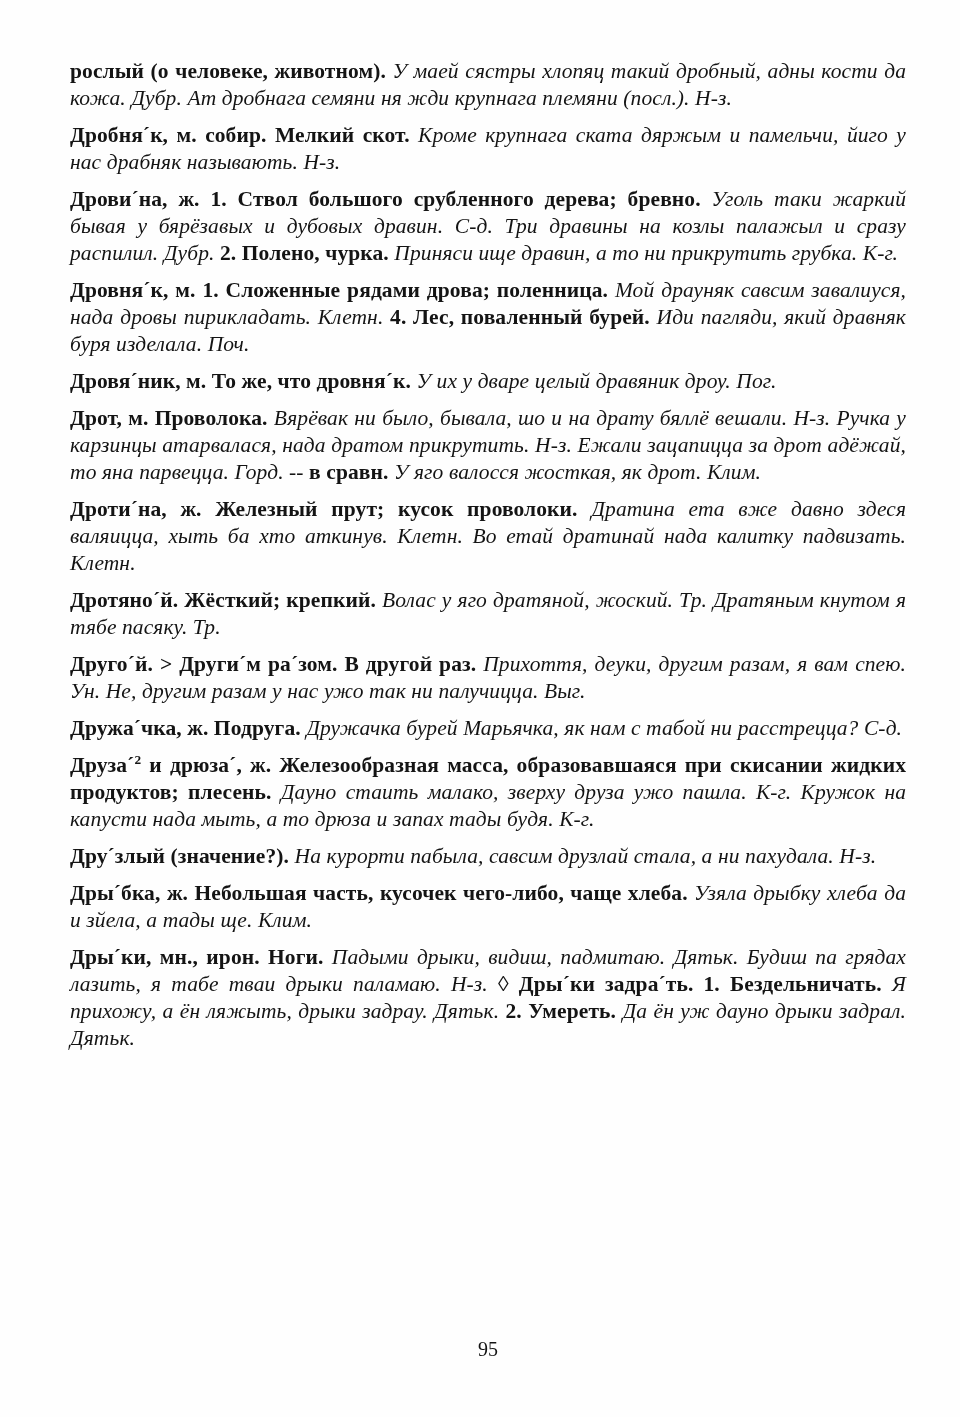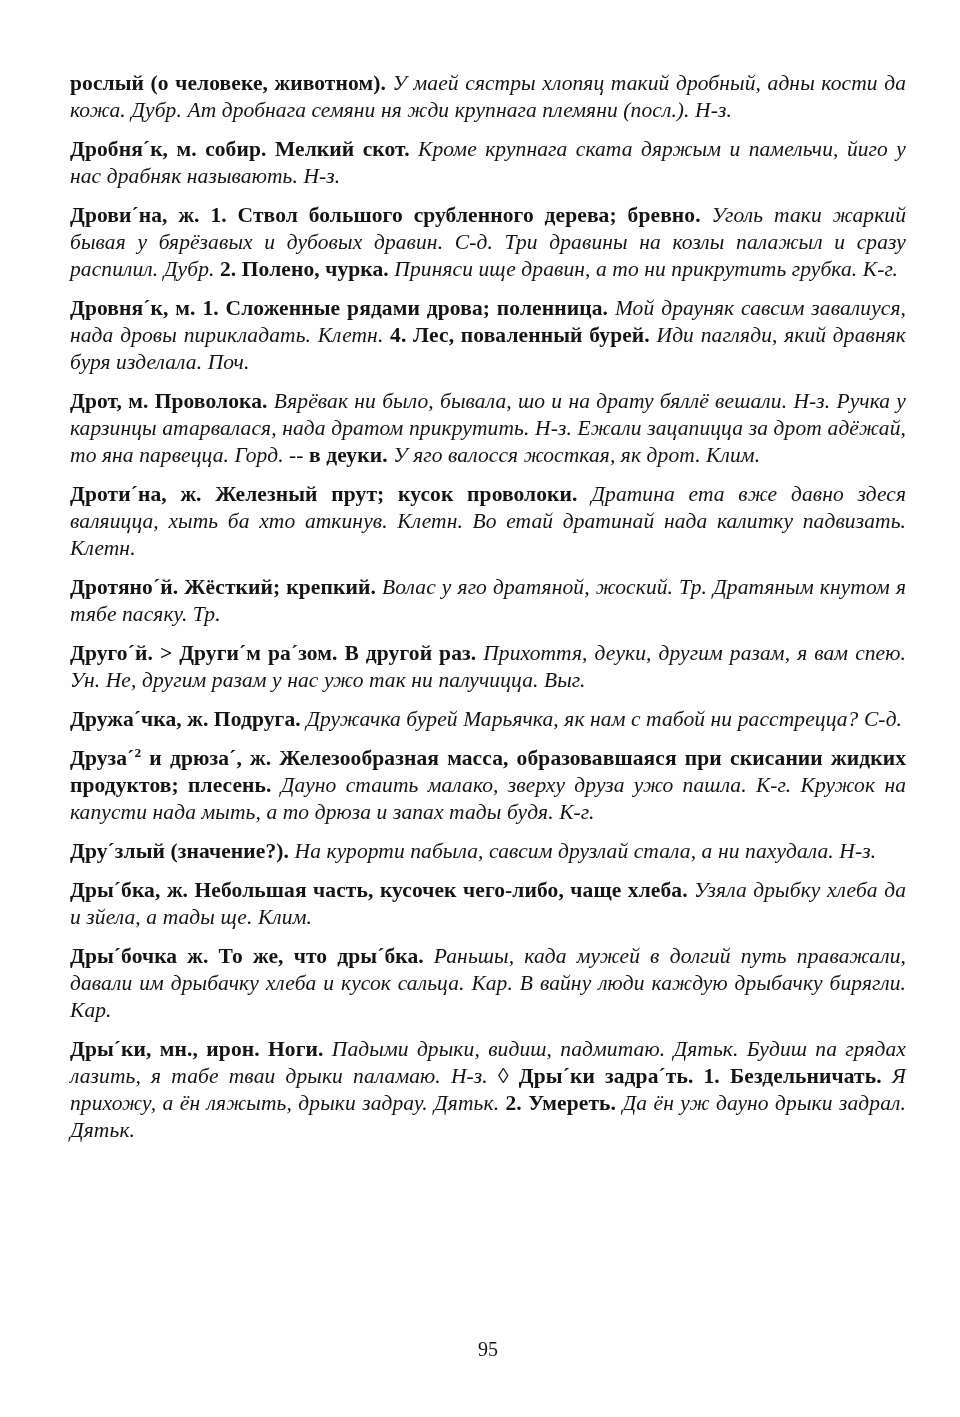--- a/index.html
+++ b/index.html
@@ -20,21 +20,21 @@
     inset: 0;
     background: #fefefe;
   }
   .text-block {
     position: absolute;
     left: 70px;
     top: 58px;
     width: 836px;
   }
   p.entry {
-    margin: 12px 0 10px 0;
+    margin: 0 0 10px 0;
     font-size: 21.5px;
     line-height: 27px;
     text-align: justify;
     letter-spacing: 0.1px;
   }
   p.entry b { font-weight: bold; font-style: normal; }
   p.entry i { font-style: italic; font-weight: normal; }
   p.entry sup.hw-num {
     font-weight: bold;
     font-size: 0.62em;
@@ -54,25 +54,25 @@
 </style>
 </head>
 <body>
 
 <div class="page">
   <div class="text-block">
       <p class="entry"><b>рослый (о человеке, животном). </b><i>У маей сястры хлопяц такий дробный, адны кости да кожа. Дубр. Ат дробнага семяни ня жди крупнага племяни (посл.). Н-з.</i></p>
       <p class="entry"><b>Дробня´к, м. собир. Мелкий скот. </b><i>Кроме крупнага ската дяржым и памельчи, йиго у нас драбняк называють. Н-з.</i></p>
       <p class="entry"><b>Дрови´на, ж. 1. Ствол большого срубленного дерева; бревно. </b><i>Уголь таки жаркий бывая у бярёзавых и дубовых дравин. С-д. Три дравины на козлы палажыл и сразу распилил. Дубр. </i><b>2. Полено, чурка. </b><i>Приняси ище дравин, а то ни прикрутить грубка. К-г.</i></p>
       <p class="entry"><b>Дровня´к,  м. 1. Сложенные рядами дрова; поленница. </b><i>Мой драуняк савсим завалиуся, нада дровы пирикладать. Клетн. </i><b>4. Лес, поваленный бурей. </b><i>Иди пагляди, який дравняк буря изделала. Поч.</i></p>
-      <p class="entry"><b>Дрот, м. Проволока. </b><i>Вярёвак ни было, бывала, шо и на драту бяллё вешали. Н-з. Ручка у карзинцы атарвалася, нада дратом прикрутить. Н-з. Ежали зацапицца за дрот адёжай, то яна парвецца. Горд. </i><span>-- </span><b>в деуки. </b><i>У яго валосся жосткая, як дрот. Клим.</i></p>
+      <p class="entry"><b>Дровя´ник, м. То же, что дровня´к. </b><i>У их у дваре целый дравяник дроу. Пог.</i></p>
+      <p class="entry"><b>Дрот, м. Проволока. </b><i>Вярёвак ни было, бывала, шо и на драту бяллё вешали. Н-з. Ручка у карзинцы атарвалася, нада дратом прикрутить. Н-з. Ежали зацапицца за дрот адёжай, то яна парвецца. Горд. </i><span>-- </span><b>в сравн. </b><i>У яго валосся жосткая, як дрот. Клим.</i></p>
       <p class="entry"><b>Дроти´на, ж. Железный прут; кусок проволоки. </b><i>Дратина ета вже давно здеся валяицца, хыть ба хто аткинув. Клетн. Во етай дратинай нада калитку падвизать. Клетн.</i></p>
       <p class="entry"><b>Дротяно´й. Жёсткий; крепкий. </b><i>Волас у яго дратяной, жоский. Тр. Дратяным кнутом я тябе пасяку. Тр.</i></p>
       <p class="entry"><b>Друго´й. &gt; Други´м ра´зом. В другой раз. </b><i>Прихоття, деуки, другим разам, я вам спею. Ун. Не, другим разам у нас ужо так ни палучицца. Выг.</i></p>
       <p class="entry"><b>Дружа´чка,  ж. Подруга. </b><i>Дружачка бурей Марьячка, як нам с табой ни расстрецца? С-д.</i></p>
       <p class="entry"><b>Друза´</b><sup class="hw-num">2</sup><b> и дрюза´, ж. Железообразная масса, образовавшаяся при скисании жидких продуктов; плесень. </b><i>Дауно стаить малако, зверху друза ужо пашла. К-г. Кружок на капусти нада мыть, а то дрюза и запах тады будя. К-г.</i></p>
       <p class="entry"><b>Дру´злый (значение?). </b><i>На курорти пабыла, савсим друзлай стала, а ни пахудала. Н-з.</i></p>
       <p class="entry"><b>Дры´бка, ж. Небольшая часть, кусочек чего-либо, чаще хлеба. </b><i>Узяла дрыбку хлеба да и зйела, а тады ще. Клим.</i></p>
-      <p class="entry"><b>Дры´бочка ж. То же, что дры´бка. </b><i>Раньшы, када мужей в долгий путь праважали, давали им дрыбачку хлеба и кусок сальца. Кар. В вайну люди каждую дрыбачку бирягли. Кар.</i></p>
       <p class="entry"><b>Дры´ки, мн., ирон. Ноги. </b><i>Падыми дрыки, видиш, падмитаю. Дятьк. Будиш па грядах лазить, я табе тваи дрыки паламаю. Н-з. </i><span>◊ </span><b>Дры´ки задра´ть. 1. Бездельничать. </b><i>Я прихожу, а ён ляжыть, дрыки задрау. Дятьк. </i><b>2. Умереть. </b><i>Да ён уж дауно дрыки задрал. Дятьк.</i></p>
     </div>
   <div class="page-number">95</div>
 </div>
 
 </body></html>

